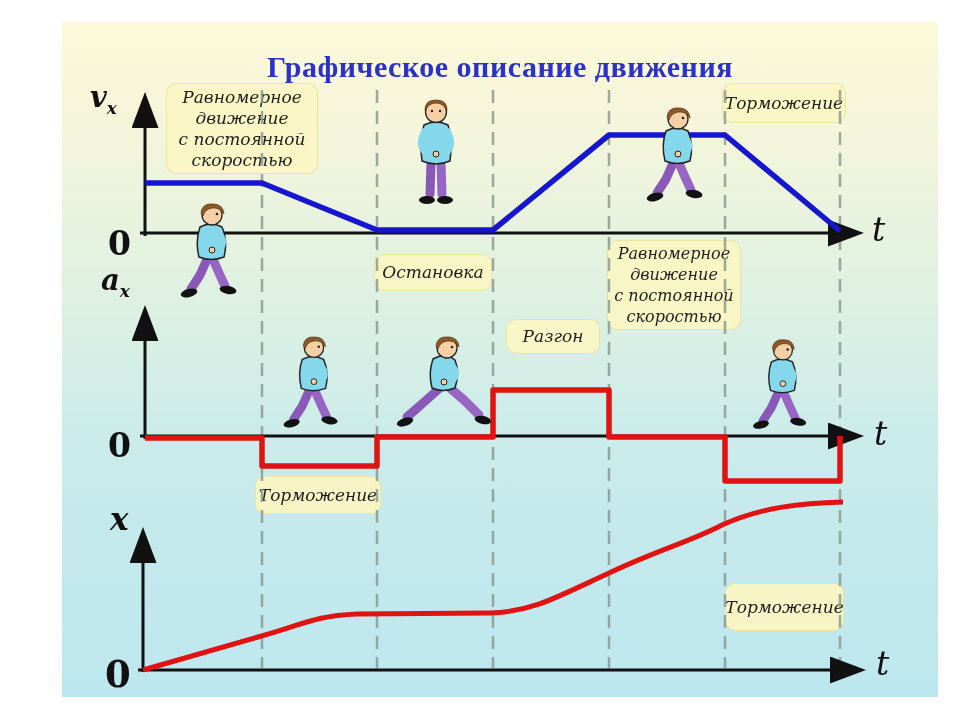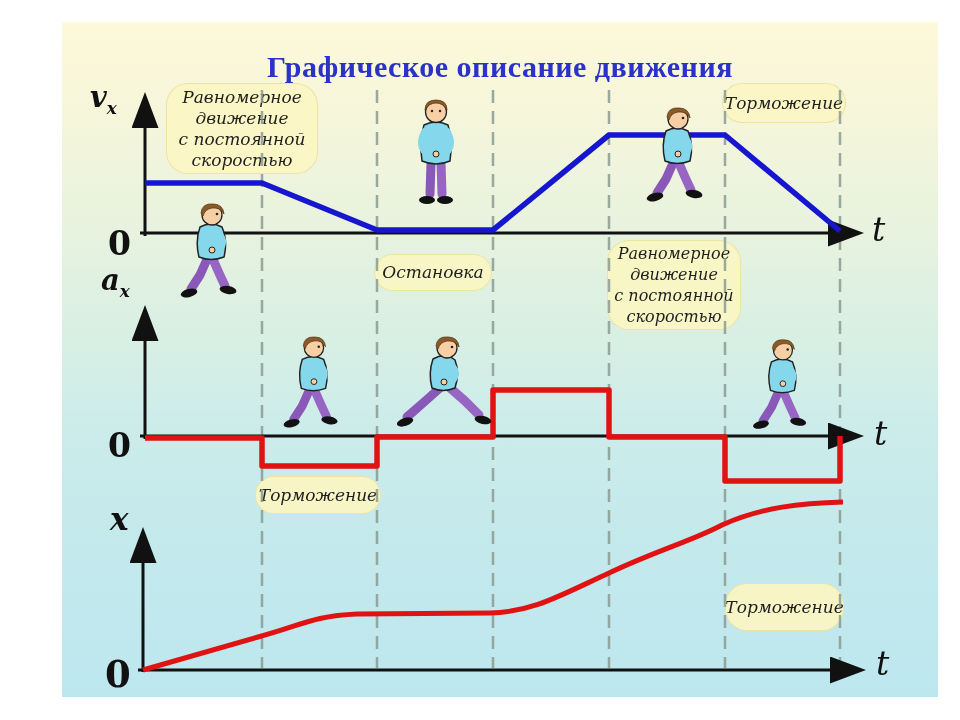--- a/index.html
+++ b/index.html
@@ -7,21 +7,21 @@
         font-family:"DejaVu Serif", serif;}
   .slide{position:absolute;left:62px;top:22px;width:876px;height:675px;
          background:linear-gradient(180deg,#fdf9da 0%,#f7f6da 12%,#eaf3de 28%,
                     #dbf0e3 44%,#ccecea 60%,#c3e9ec 78%,#bde7ef 100%);}
   .page-title{position:absolute;left:62px;top:26px;width:876px;text-align:center;
          font-family:"Liberation Serif", serif;font-weight:700;font-size:30px;
          letter-spacing:0.5px;margin-top:24px;}
   
   .note{position:absolute;display:flex;align-items:center;justify-content:center;
         text-align:center;background:rgba(250,245,196,0.95);border:1px solid rgba(235,226,160,0.9);
-        border-radius:22px;font-style:italic;font-size:17px;line-height:21px;
+        border-radius:10px;font-style:italic;font-size:17px;line-height:21px;
         color:#1f1f1f;white-space:pre-line;}
   .note-uniform-1{left:166px;top:83px;width:150px;height:89px;}
   .note-braking-top{left:722px;top:83px;width:122px;height:38px;}
   .note-stop{left:374px;top:254px;width:116px;height:35px;}
   .note-uniform-2{left:607px;top:240px;width:132px;height:88px;font-size:16px;}
   .note-speedup{left:506px;top:319px;width:92px;height:33px;}
   .note-braking-mid{left:255px;top:476px;width:124px;height:36px;}
   .note-braking-bottom{left:725px;top:583px;width:117px;height:46px;}
   
   .axis-letter{position:absolute;font-style:italic;font-weight:700;font-size:29px;color:#111;}
@@ -48,20 +48,21 @@
   <div class="note note-uniform-1">Равномерное
 движение
 с постоянной
 скоростью</div>
   <div class="note note-braking-top">Торможение</div>
   <div class="note note-stop">Остановка</div>
   <div class="note note-uniform-2">Равномерное
 движение
 с постоянной
 скоростью</div>
+  <div class="note note-speedup">Разгон</div>
   <div class="note note-braking-mid">Торможение</div>
   <div class="note note-braking-bottom">Торможение</div>
 
   <svg id="chart-svg" width="960" height="720" viewBox="0 0 960 720">
     <defs>
       <marker id="arrow" markerWidth="13" markerHeight="10" refX="10" refY="4.5" orient="auto">
         <path d="M0,0 L12,4.5 L0,9 Z" fill="#111111"></path>
       </marker>
     </defs>
     <g id="layer-guides">

